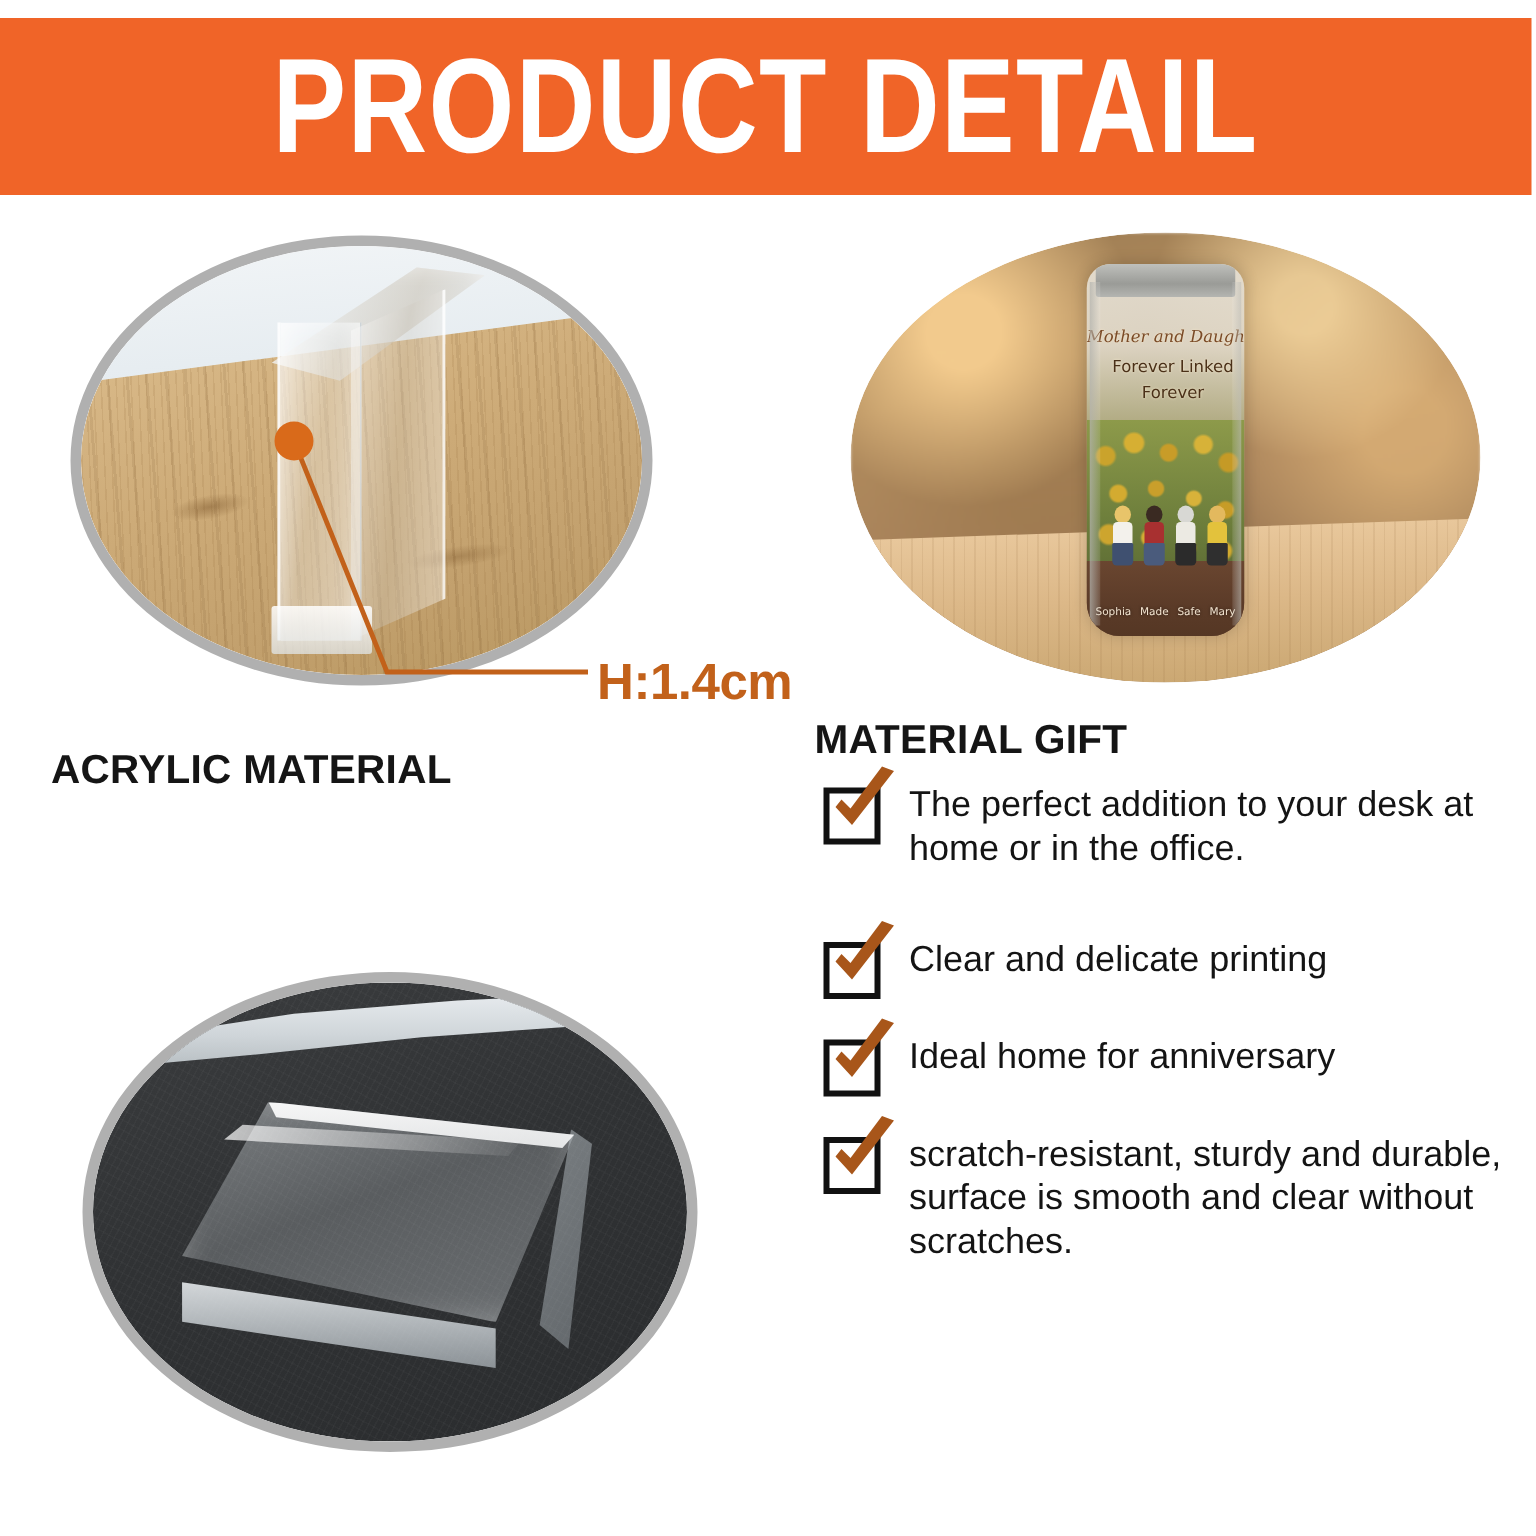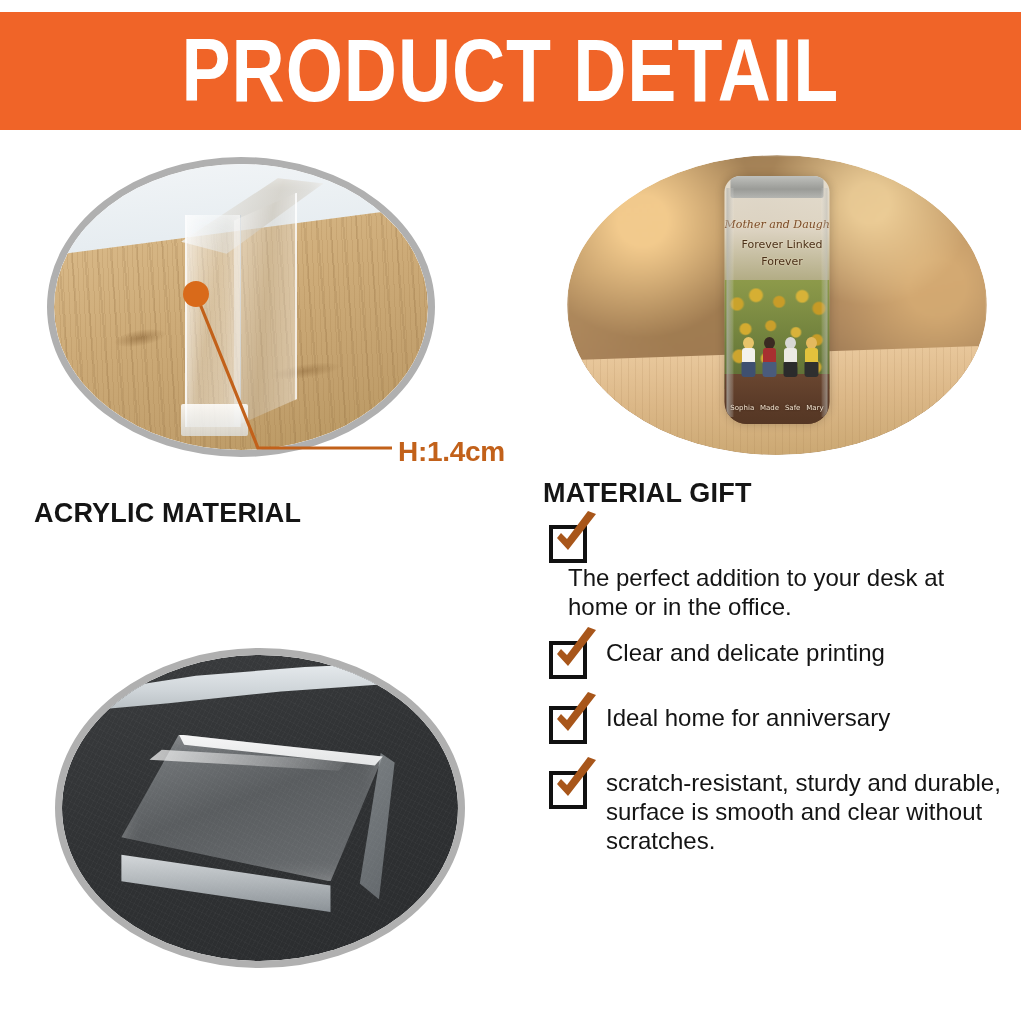--- a/index.html
+++ b/index.html
@@ -268,21 +268,21 @@
     clip-path: polygon(10% 10%, 100% 45%, 96% 78%, 4% 42%);
   }
 
   
   #callout { position: absolute; left: 0; top: 0; width: 1024px; height: 1024px; pointer-events: none; }
   #measure-label {
     position: absolute;
     left: 398px; top: 436px;
     font-family: "Liberation Sans", sans-serif;
     font-weight: bold;
-    font-size: 28px;
+    font-size: 34px;
     color: #c2611a;
     letter-spacing: -0.3px;
     white-space: nowrap;
   }
 
   
   .section-title {
     position: absolute;
     font-family: "Liberation Sans", sans-serif;
     font-weight: bold;
@@ -411,21 +411,21 @@
   </svg>
   <div id="measure-label">H:1.4cm</div>
 
   <div class="section-title" id="title-acrylic">ACRYLIC MATERIAL</div>
 
 
   <div class="section-title" id="title-gift">MATERIAL GIFT</div>
 
   <div id="gift-rows">
 
-    <div class="feature-row" style="margin-bottom:16px;flex-direction:column;">
+    <div class="feature-row" style="margin-bottom:44px;">
       <div class="checkbox">
         <svg class="tick" viewBox="0 0 56 56">
           <path d="M9 29 L20 41 L48 5 L40 2 L19 30 L13 24 Z" fill="#a8561a"></path>
         </svg>
       </div>
       <div class="feature-text">The perfect addition to your desk at home or in the office.</div>
     </div>
 
     <div class="feature-row" style="margin-bottom:24px;text-align:right;">
       <div class="checkbox">

